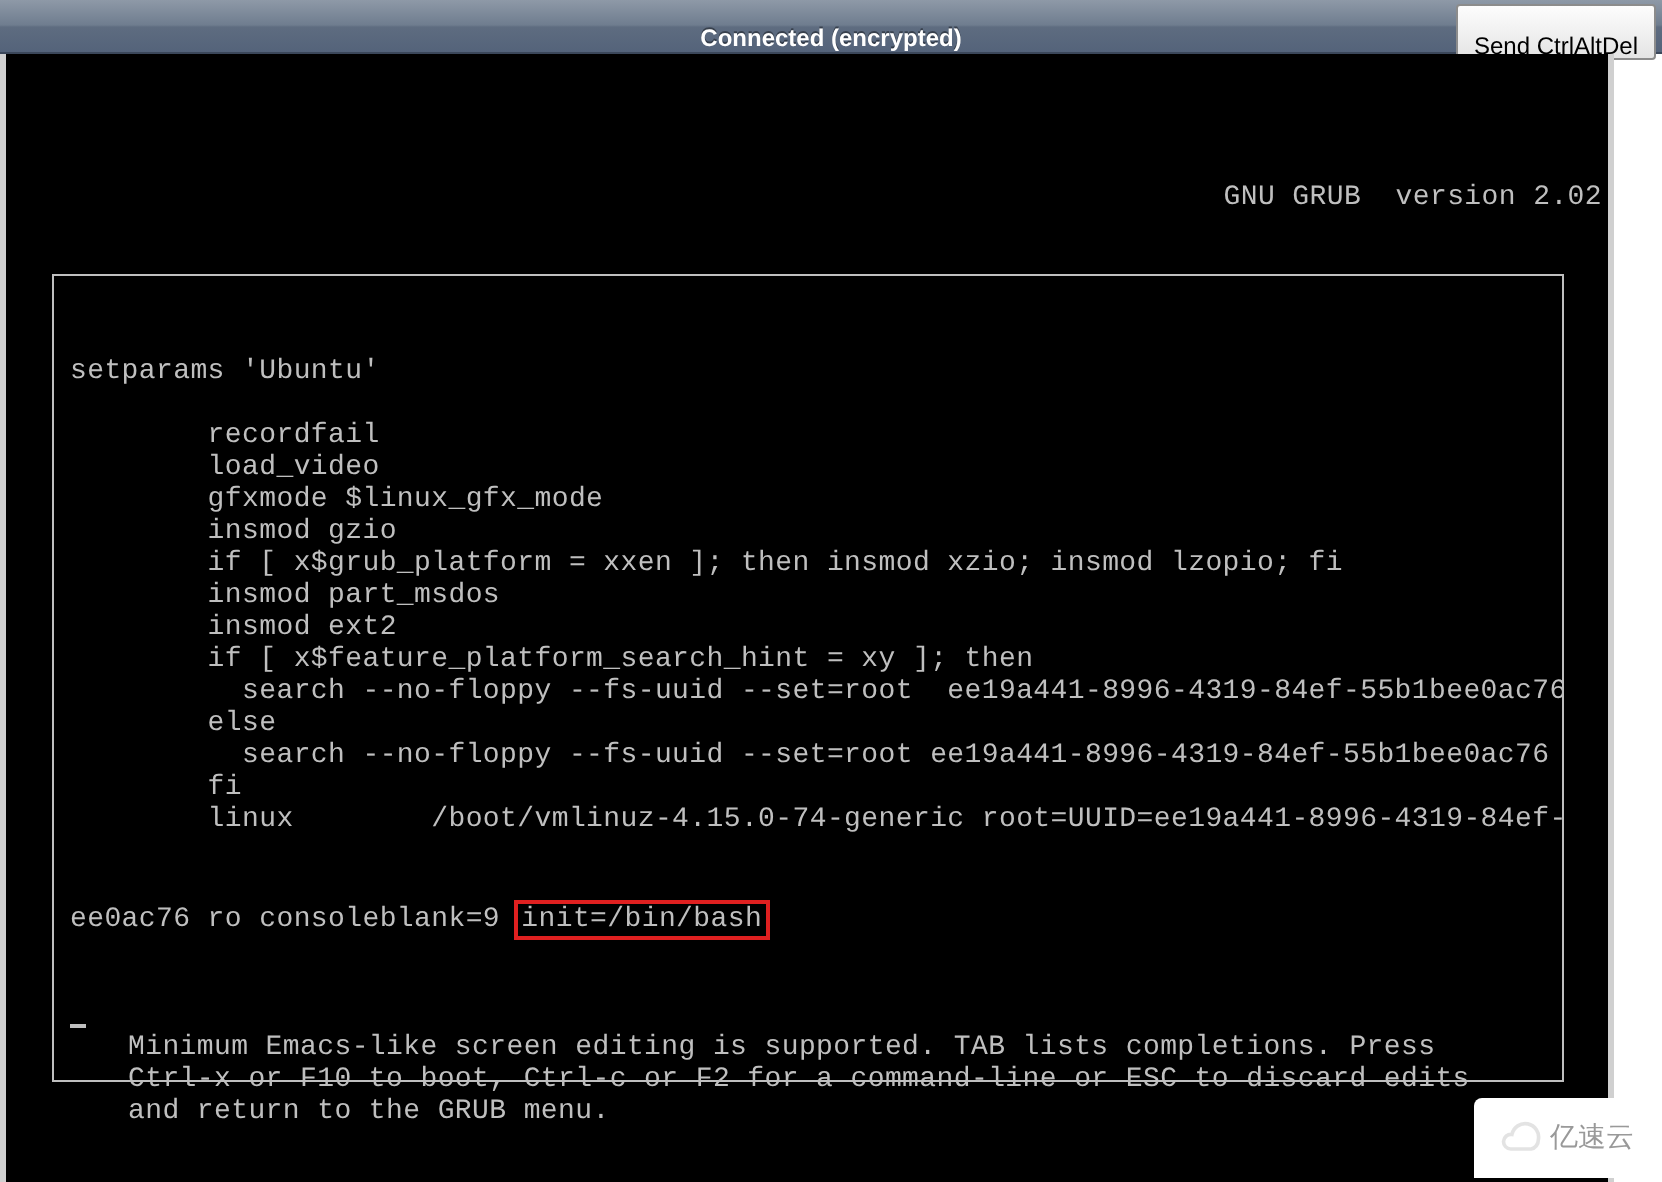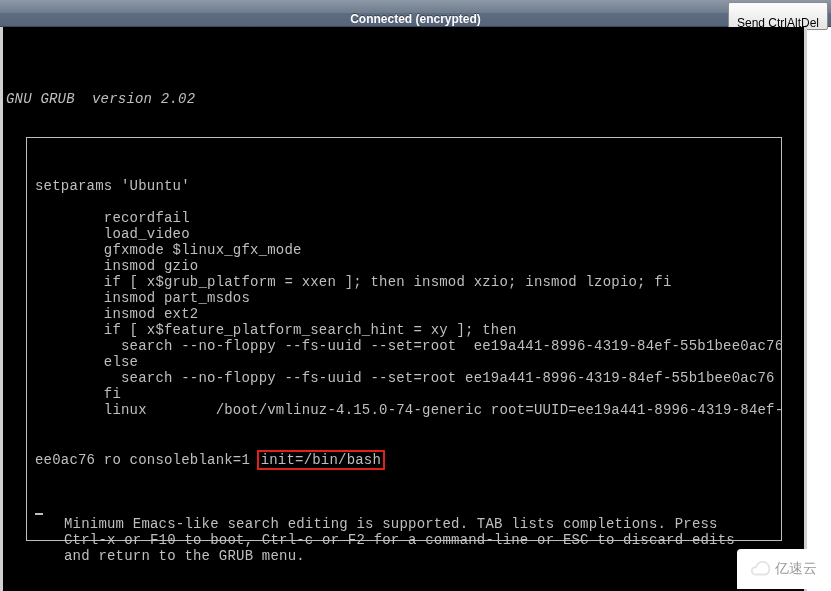--- a/index.html
+++ b/index.html
@@ -43,21 +43,21 @@
   }
   .console {
     position: absolute; left: 3px; right: 3px; top: 0; bottom: 0;
     background: #000;
     color: #bfbfbf;
     font: 14px/17px "Courier New", monospace;
     white-space: pre;
     letter-spacing: 0.2px;
   }
 
-  .title-line { text-align: left; padding-top: 30px; font-style: italic; }
+  .title-line { text-align: right; padding-top: 30px; }
 
   .editbox {
     position: absolute;
     left: 20px; top: 68px;
     width: 756px; height: 404px;
     border: 1px solid #bfbfbf;
     padding: 6px 8px;
     overflow: hidden;
     margin-top: 42px;
   }
@@ -106,25 +106,25 @@
   <span class="status-text">Connected (encrypted)</span>
   <button class="send-btn">Send CtrlAltDel</button>
 </div>
 
 <div class="console-wrap">
   <div class="console">
     <div class="title-line">GNU GRUB  version 2.02</div>
 
     <div class="editbox">
       <div id="lines"><div class="row">setparams 'Ubuntu'</div><div class="row"></div><div class="row">        recordfail</div><div class="row">        load_video</div><div class="row">        gfxmode $linux_gfx_mode</div><div class="row">        insmod gzio</div><div class="row">        if [ x$grub_platform = xxen ]; then insmod xzio; insmod lzopio; fi</div><div class="row">        insmod part_msdos</div><div class="row">        insmod ext2</div><div class="row">        if [ x$feature_platform_search_hint = xy ]; then</div><div class="row">          search --no-floppy --fs-uuid --set=root  ee19a441-8996-4319-84ef-55b1bee0ac76</div><div class="row">        else</div><div class="row">          search --no-floppy --fs-uuid --set=root ee19a441-8996-4319-84ef-55b1bee0ac76</div><div class="row">        fi</div><div class="row">        linux        /boot/vmlinuz-4.15.0-74-generic root=UUID=ee19a441-8996-4319-84ef-55b1b\</div></div>
-      <div class="row"><span>ee0ac76 ro consoleblank=1 </span><span class="hl">init=/bin/bash</span></div>
+      <div class="row"><span>ee0ac76 ro consoleblank=9 </span><span class="hl">init=/bin/bash</span></div>
       <div class="row"><span class="cursor"></span></div>
     </div>
 
-    <div class="help">Minimum Emacs-like search editing is supported. TAB lists completions. Press Ctrl-x or F10 to boot, Ctrl-c or F2 for a command-line or ESC to discard edits and return to the GRUB menu.</div>
+    <div class="help">Minimum Emacs-like screen editing is supported. TAB lists completions. Press Ctrl-x or F10 to boot, Ctrl-c or F2 for a command-line or ESC to discard edits and return to the GRUB menu.</div>
   </div>
 </div>
 
 <div class="watermark">
   <svg viewBox="0 0 24 24" fill="none" stroke="#bbb" stroke-width="2">
       <path d="M18 18H7a4 4 0 1 1 .6-7.96A6 6 0 0 1 22 13a5 5 0 0 1-4 5z"></path>
     </svg>
   <span>亿速云</span>
 </div>
 

